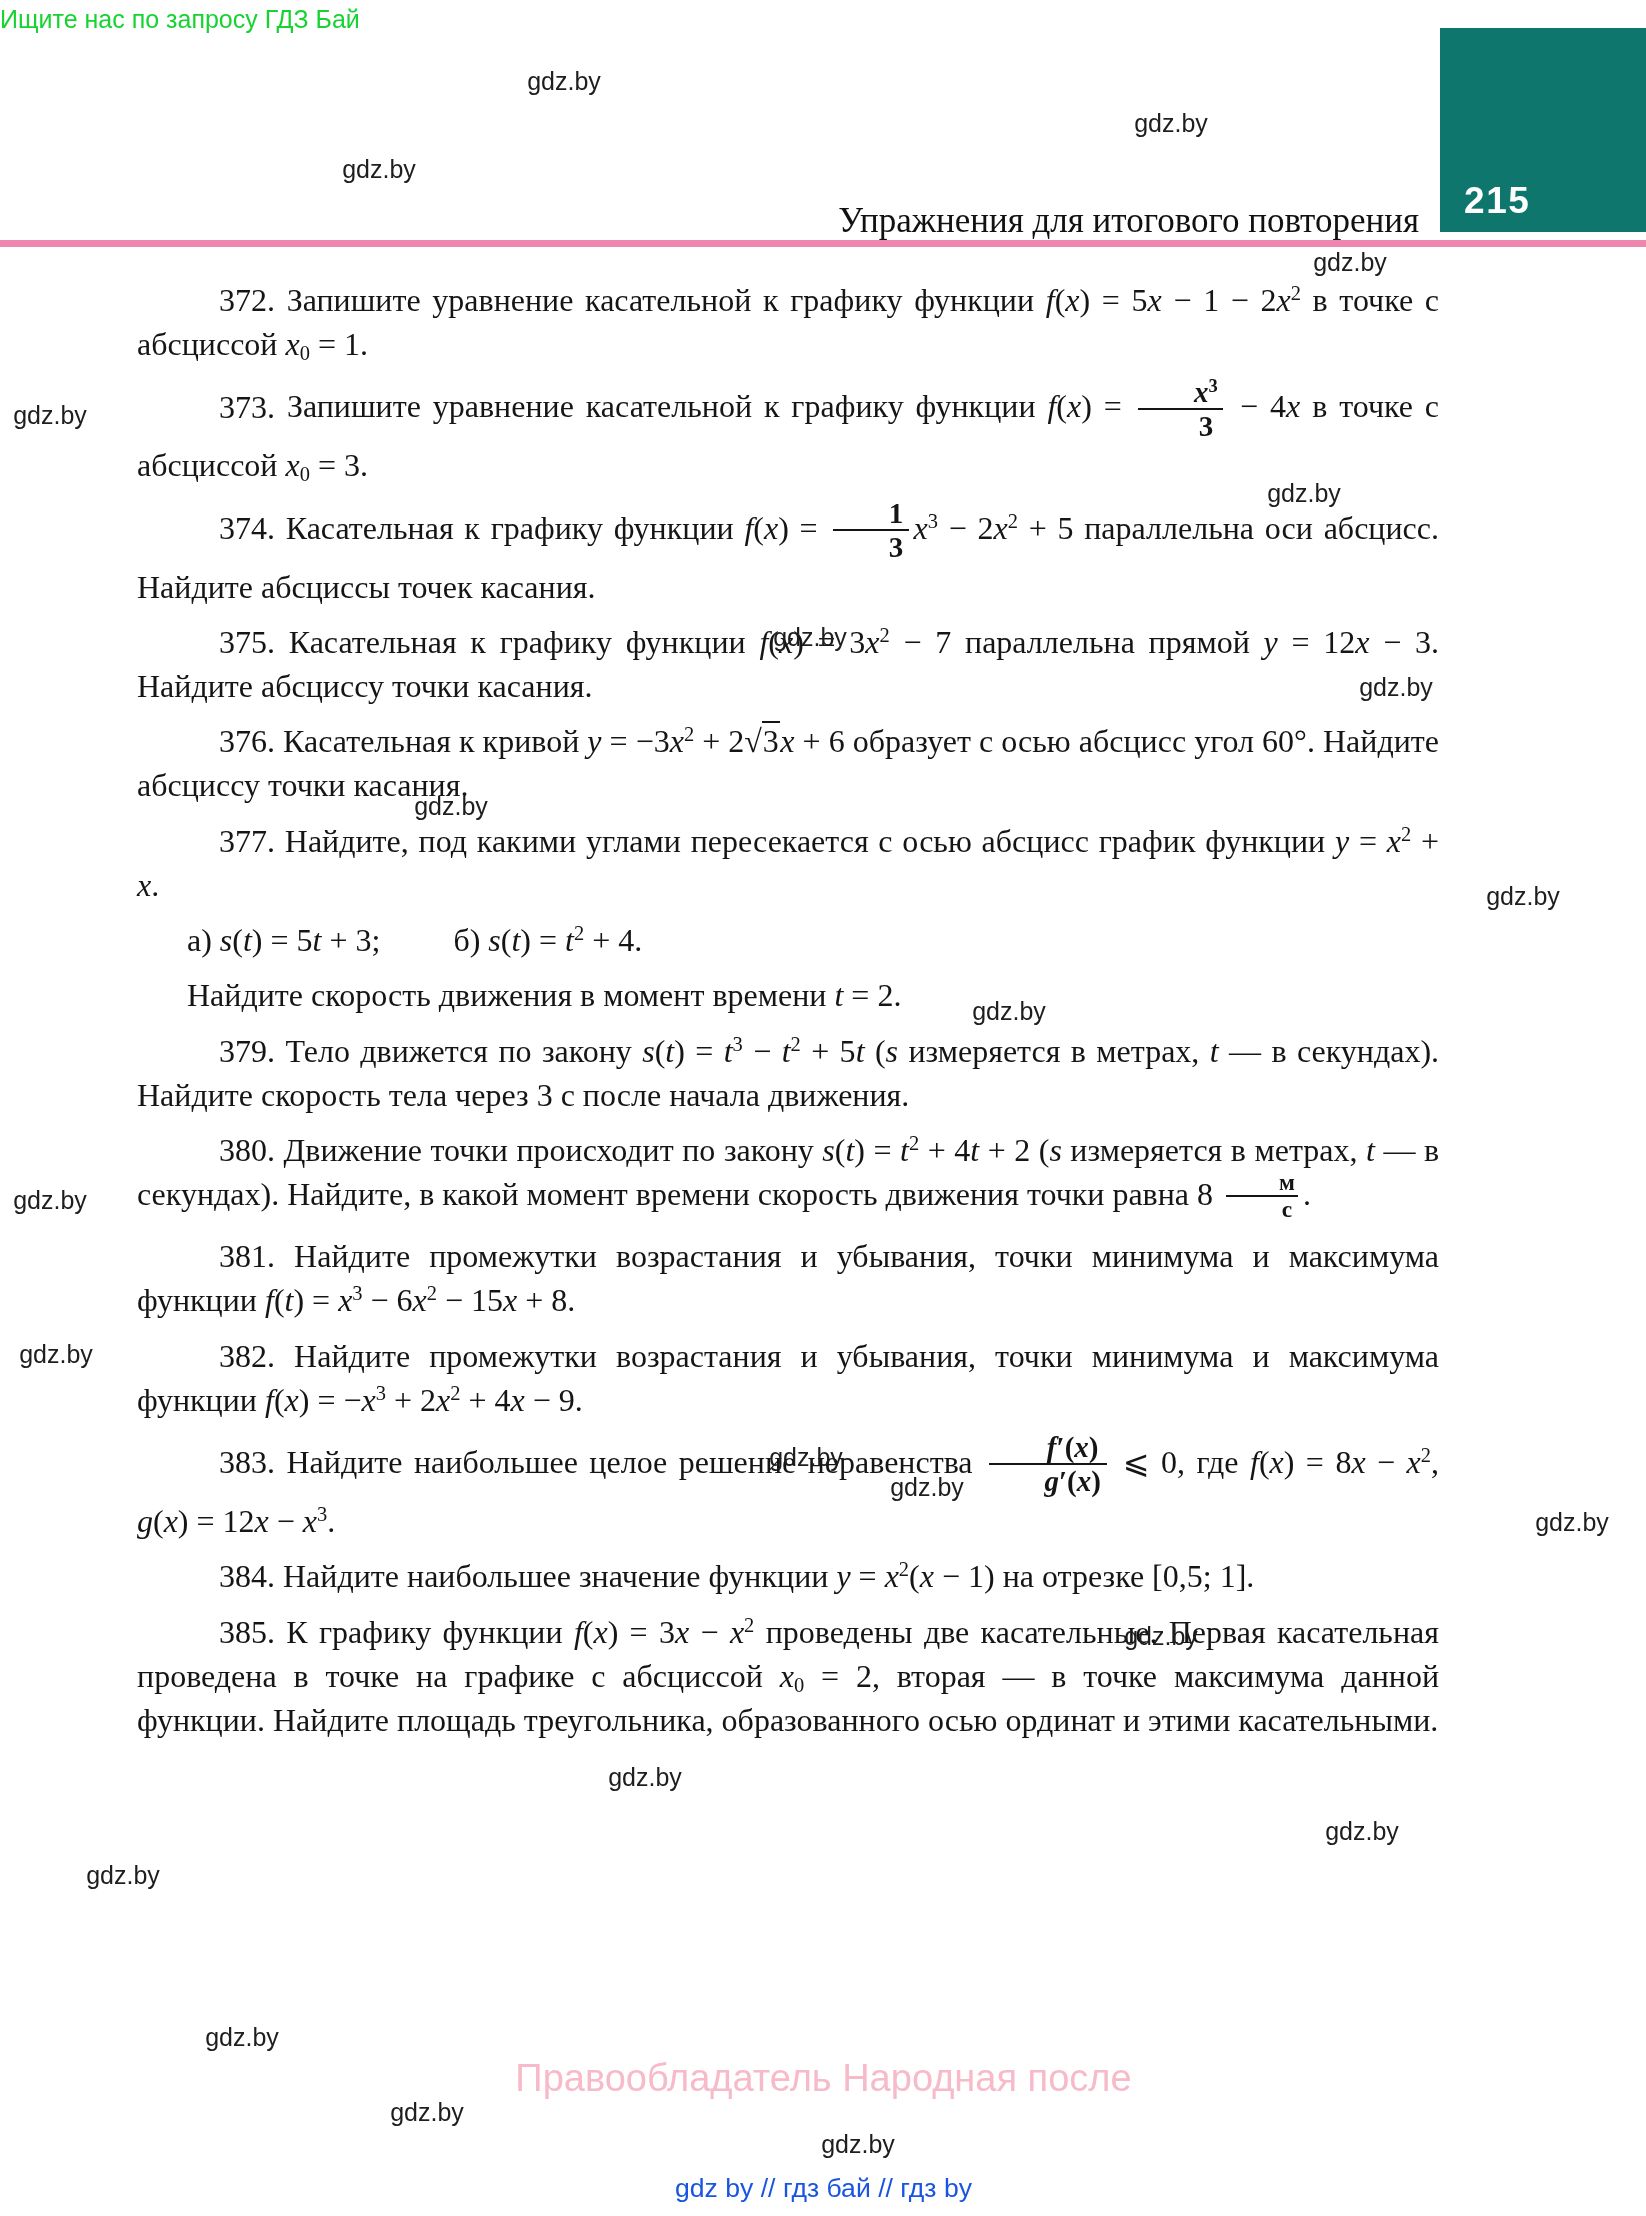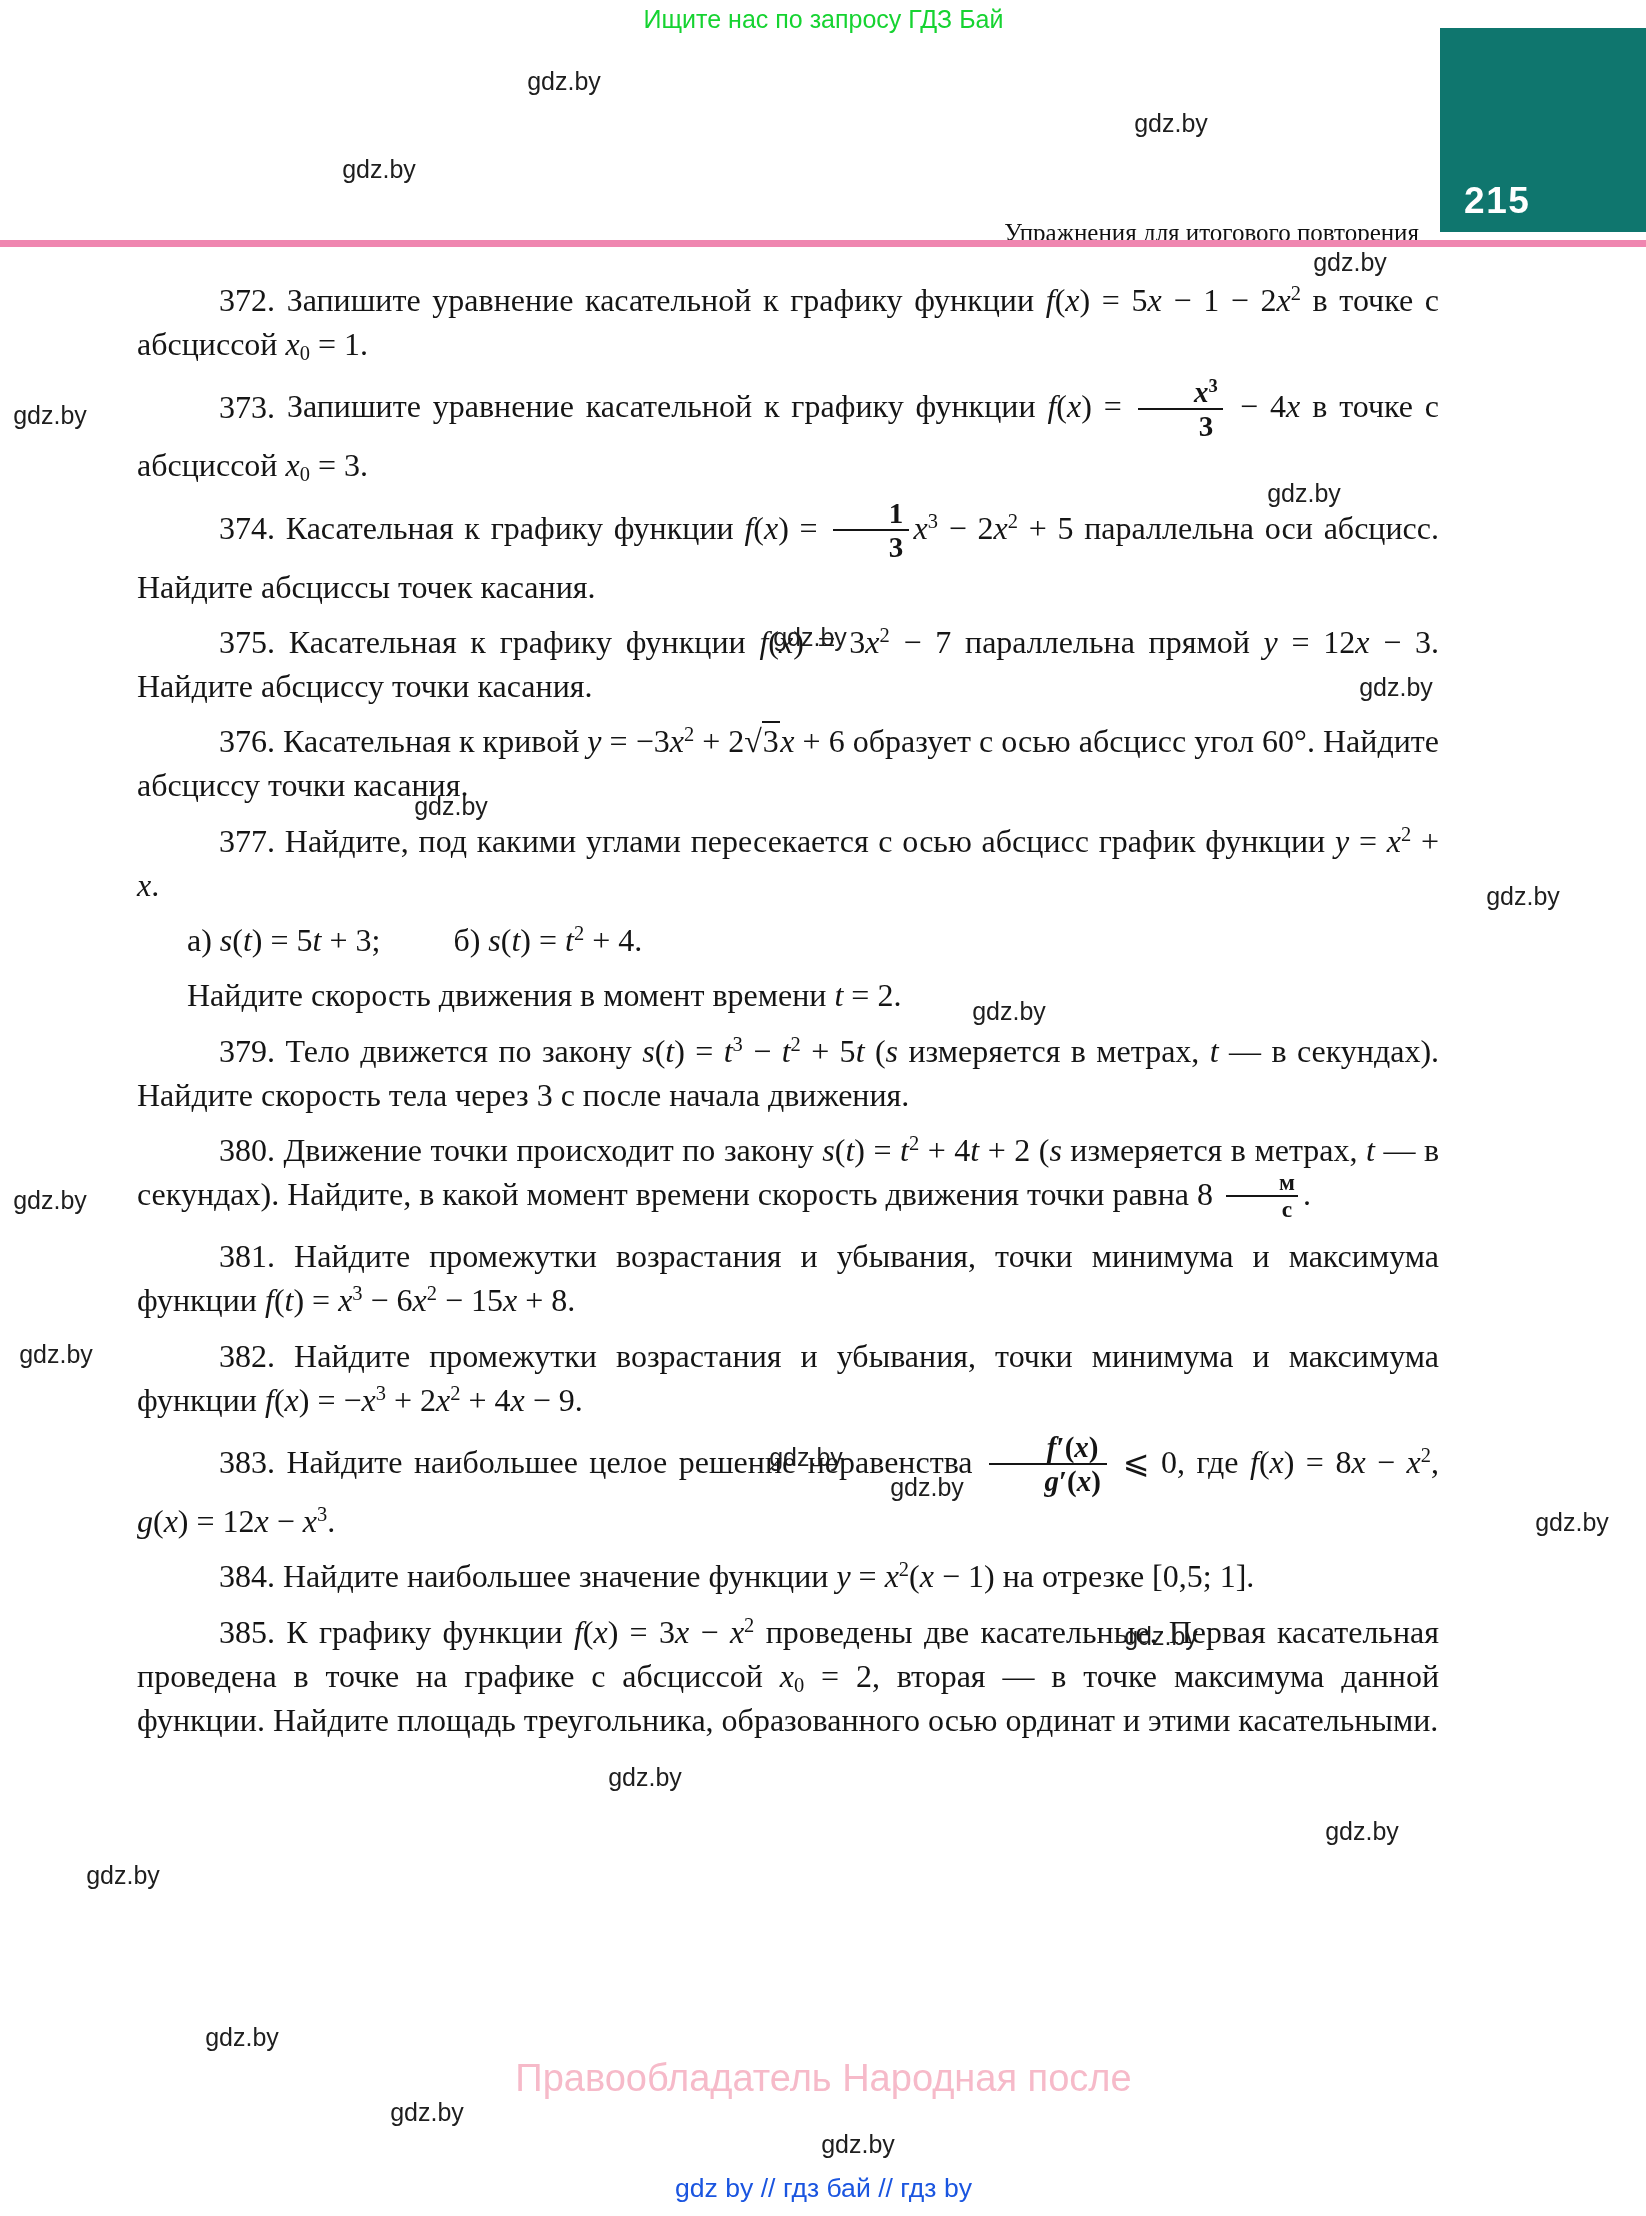--- a/index.html
+++ b/index.html
@@ -1,38 +1,38 @@
 <!DOCTYPE html>
 <html style="font-size:13px"><head>
 <meta charset="utf-8">
 <style>
   html,body{margin:0;padding:0;}
   body{
     width:1647px;height:2216px;position:relative;background:#ffffff;overflow:hidden;
     font-family:"Liberation Serif","DejaVu Serif",serif;color:#151515;
   }
   .promo{
-    position:absolute;top:4.8px;left:0;width:100%;text-align:center;
+    position:absolute;top:4.8px;left:0;width:100%;
     font-family:"Liberation Sans","DejaVu Sans",sans-serif;
     font-size:25px;color:#16d331;
   }
   .pagebox{
     position:absolute;left:1440px;top:28px;width:206px;height:204px;
     background:#0f766e;
   }
   .pagenum{
     position:absolute;left:24px;bottom:9.7px;color:#ffffff;
     font-family:"Liberation Sans","DejaVu Sans",sans-serif;
     font-weight:bold;font-size:37px;letter-spacing:1.6px;
   }
   .rule{
     position:absolute;left:0;top:240px;width:1647px;height:7.3px;background:#ef86b0;
   }
   .header-title{
-    position:absolute;top:201px;right:228px;font-size:25px;white-space:nowrap;color:#111;margin-top:18px;
+    position:absolute;top:201px;right:228px;font-size:35px;white-space:nowrap;color:#111;
   }
   .content{
     position:absolute;left:137px;top:278px;width:1302px;
   }
   p.prob{
     margin:0 0 11.3px 0;font-size:32px;line-height:44px;text-align:justify;text-indent:50px;
   }
   p.prob .num{font-weight:normal;margin-left:32px;}
   .v{font-style:italic;}
   .sup,.sub{font-size:64%;line-height:0;}

